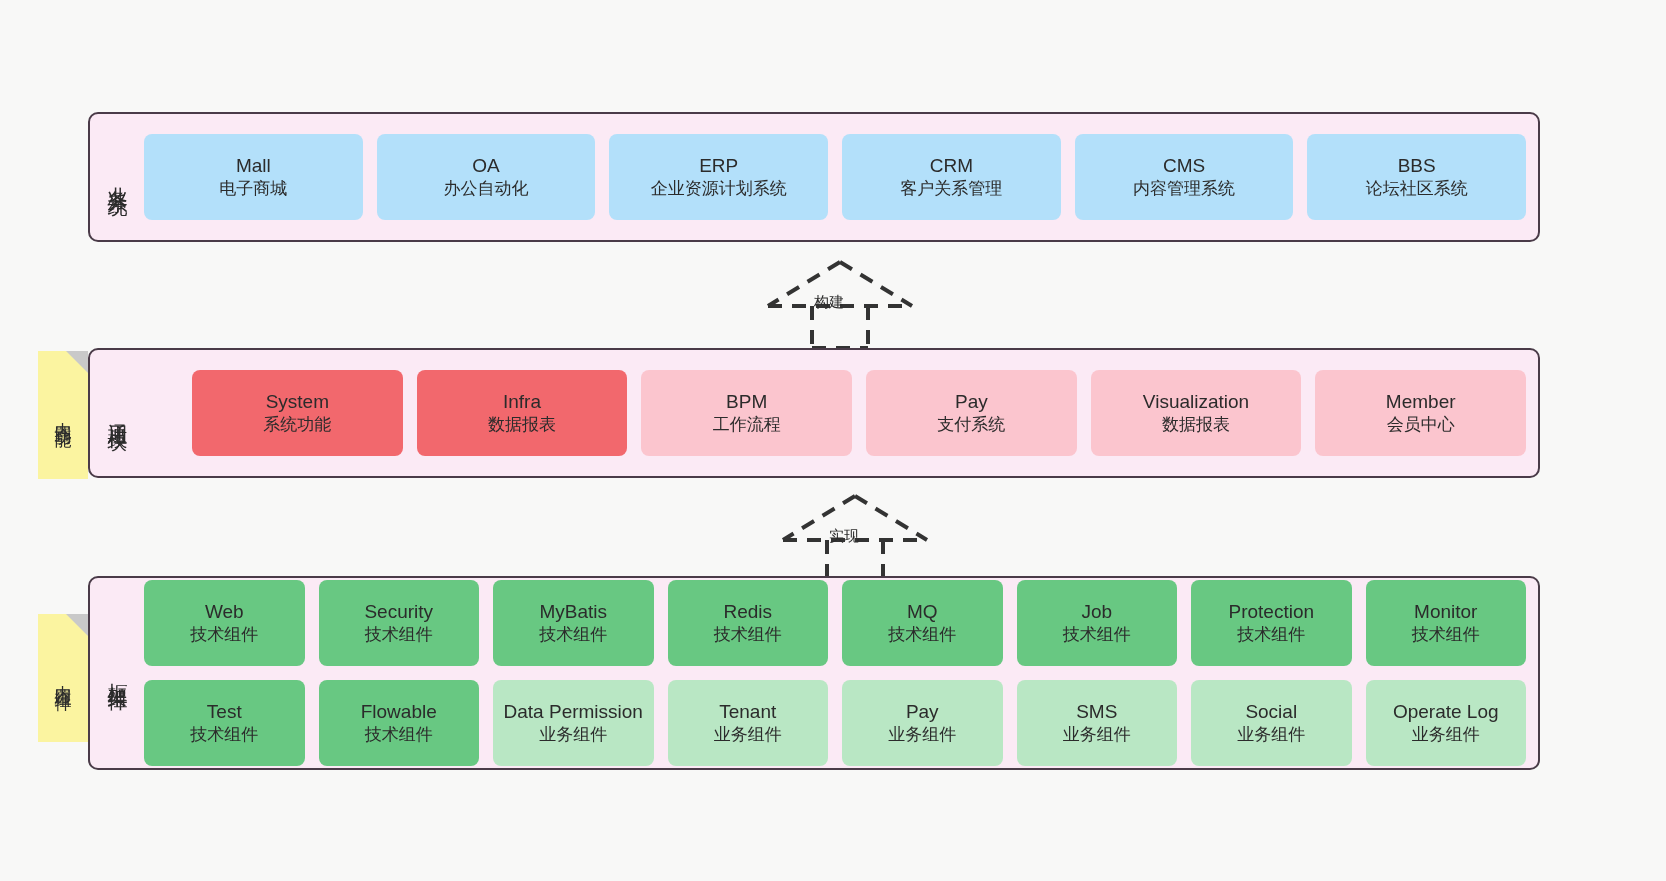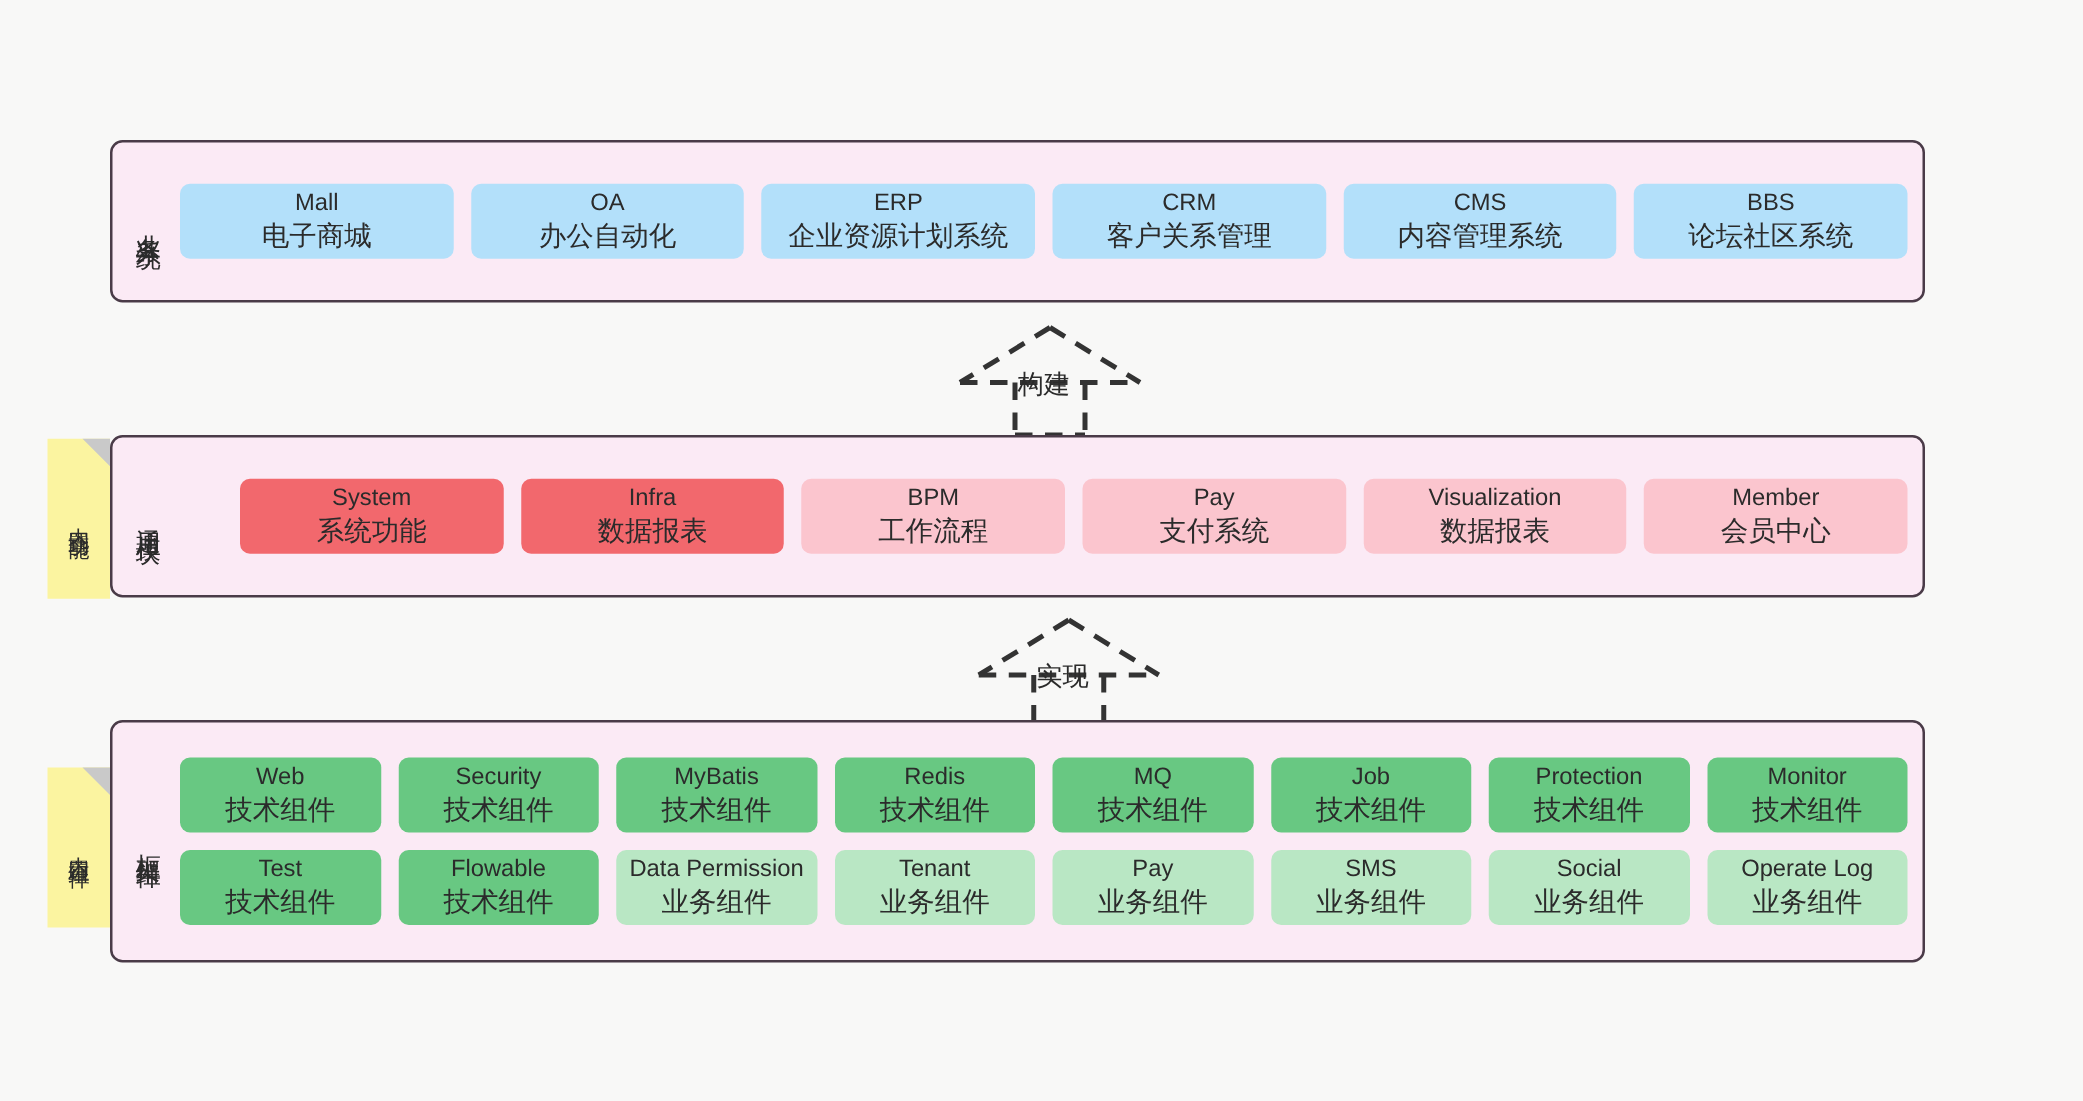--- a/index.html
+++ b/index.html
@@ -56,24 +56,24 @@
   .cell {
     flex: 1 1 0;
     border-radius: 8px;
     display: flex;
     flex-direction: column;
     align-items: center;
     justify-content: center;
     text-align: center;
     color: #2b2b2b;
     line-height: 1.28;
-    padding: 4px 4px;
+    padding: 20px 4px;
   }
   .cell .en { font-size: 19px; }
-  .cell .cn { font-size: 22px; }
+  .cell .cn { font-size: 17px; }
 
   
   .c-blue      { background: #b3e0fa; }
   .c-red       { background: #f2686d; }
   .c-pink      { background: #fbc5ce; }
   .c-green     { background: #68c882; }
   .c-lgreen    { background: #b9e7c4; }
 
   
   #layer-business { left: 88px;  top: 112px; width: 1452px; height: 130px; }
@@ -107,21 +107,21 @@
     border-left: 22px solid transparent;
   }
   #note-func { left: 38px; top: 351px; height: 128px; }
   #note-comp { left: 38px; top: 614px; height: 128px; }
 
   
   .uml-arrow { position: absolute; }
   .uml-arrow svg { display: block; overflow: visible; }
   .uml-label {
     position: absolute;
-    font-size: 21px;
+    font-size: 15px;
     color: #2b2b2b;
     background: transparent;
     white-space: nowrap;
   }
   #arrow-build { left: 750px; top: 258px; width: 180px; height: 92px; }
   #arrow-build .uml-label { left: 64px; top: 35px; }
   #arrow-impl  { left: 765px; top: 492px; width: 180px; height: 92px; }
   #arrow-impl  .uml-label { left: 64px; top: 35px; }
 </style>
 </head>

